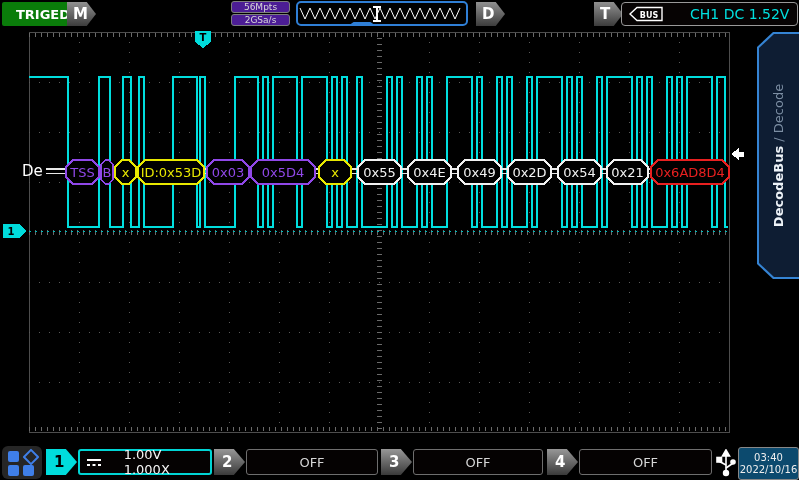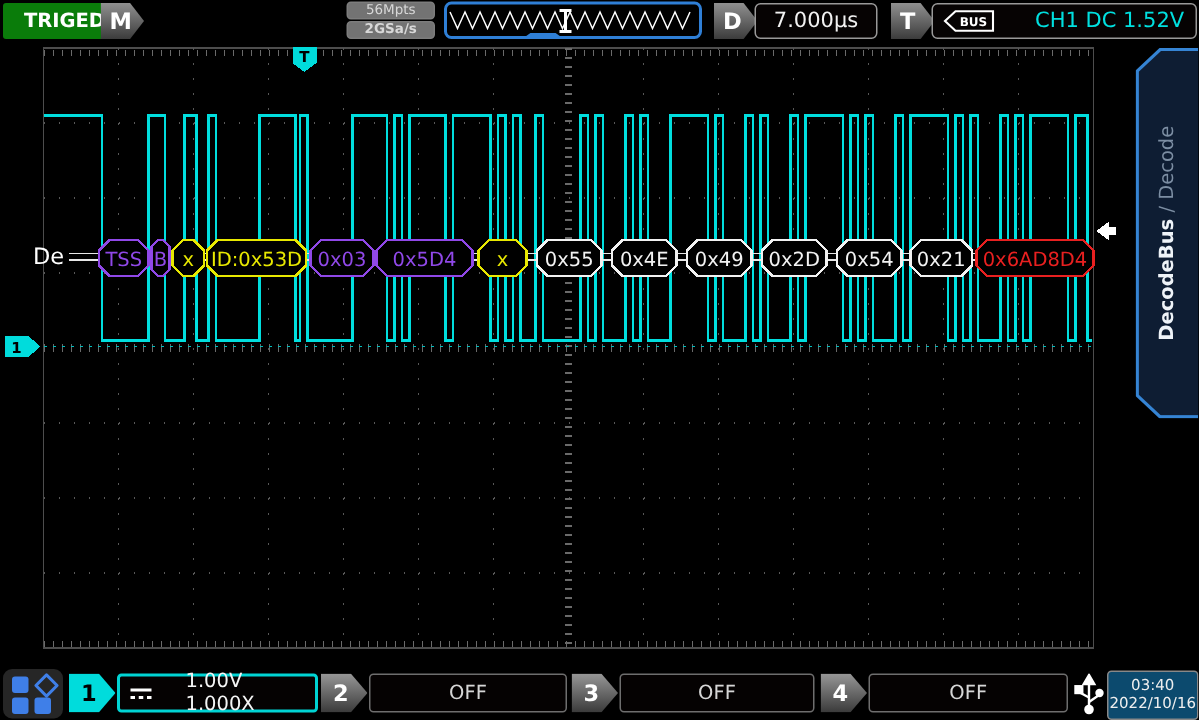--- a/index.html
+++ b/index.html
@@ -10,21 +10,21 @@
   
   #topbar{left:0;top:0;width:799px;height:28px;background:#000;}
   .trig-badge{left:2px;top:2px;width:82px;height:24px;background:#0a7c0a;color:#fff;
     font-size:13px;font-weight:bold;display:flex;align-items:center;justify-content:center;border-radius:2px;}
   .tag-badge{width:29px;height:24px;top:2px;color:#fff;font-size:15px;font-weight:bold;
     display:flex;align-items:center;justify-content:flex-start;padding-left:6px;box-sizing:border-box;
     background:linear-gradient(#909090,#3c3c3c);
     clip-path:polygon(0 0,68% 0,100% 50%,68% 100%,0 100%);}
   .val-box{top:2px;height:24px;background:#060303;border:1px solid #999;border-radius:4px;
     color:#f2f2f2;font-size:14px;display:flex;align-items:center;justify-content:center;box-sizing:border-box;}
-  .acq-box{left:231px;width:59px;height:12px;background:#737373;border:1px solid #7d7d7d;border-radius:3px;
+  .acq-box{left:231px;width:59px;height:12px;background:#4c1d95;border:1px solid #7d7d7d;border-radius:3px;
     color:#d8d8d8;font-size:9px;display:flex;align-items:center;justify-content:center;box-sizing:border-box;}
   #preview{left:296px;top:1px;width:172px;height:25px;background:#000;border:2px solid #2f7fd6;
     border-radius:5px;box-sizing:border-box;}
   #preview-notch{left:348px;top:22px;width:28px;height:4px;background:#2f7fd6;
     clip-path:polygon(0 100%,20% 0,80% 0,100% 100%);}
   #trig-src-box{left:621px;top:2px;width:177px;height:24px;background:#060303;border:1px solid #999;
     border-radius:4px;box-sizing:border-box;display:flex;align-items:center;gap:26px;padding-left:6px;}
   .cyan-text{color:#00e0e0;font-size:14px;}
 
   
@@ -125,36 +125,35 @@
   </svg>
 
 <div id="de-label" class="abs">De</div>
 
 <div id="topbar" class="abs">
   <div class="abs trig-badge">TRIGED</div>
 
   <div class="abs tag-badge" style="left:67px;">M</div>
 
   <div class="abs acq-box" style="top:1px;">56Mpts</div>
-  <div class="abs acq-box" style="top:14px;font-weight:bold;">2GSa/s</div>
+  <div class="abs acq-box" style="top:14px;">2GSa/s</div>
 
   <div id="preview" class="abs">
     <svg width="168" height="21">
       <polyline id="zigzag" fill="none" stroke="#fff" stroke-width="1" points="2,5 7,16 12,5 17,16 22,5 27,16 32,5 37,16 42,5 47,16 52,5 57,16 62,5 67,16 72,5 77,16 82,5 87,16 92,5 97,16 102,5 107,16 112,5 117,16 122,5 127,16 132,5 137,16 142,5 147,16 152,5 157,16 162,5"></polyline>
       <g stroke="#fff" stroke-width="2">
         <line x1="79" y1="4" x2="79" y2="18"></line>
           <line x1="75" y1="4" x2="83" y2="4"></line>
           <line x1="75" y1="18" x2="83" y2="18"></line>
       </g>
     </svg>
   </div>
   <div id="preview-notch" class="abs"></div>
 
   <div class="abs tag-badge" style="left:476px;">D</div>
-  <div class="abs val-box" style="left:503px;width:82px;">7.000µs</div>
 
   <div class="abs tag-badge" style="left:594px;">T</div>
   <div id="trig-src-box" class="abs">
     <svg width="36" height="16">
       <path d="M34,1.5 H9 L2,8 L9,14.5 H34 Z" fill="none" stroke="#fff" stroke-width="1.4"></path>
       <text id="bus-icon-text" x="21" y="11.5" font-size="8" font-weight="bold" fill="#fff" text-anchor="middle">BUS</text>
     </svg>
     <span class="cyan-text">CH1 DC 1.52V</span>
   </div>
 </div>

